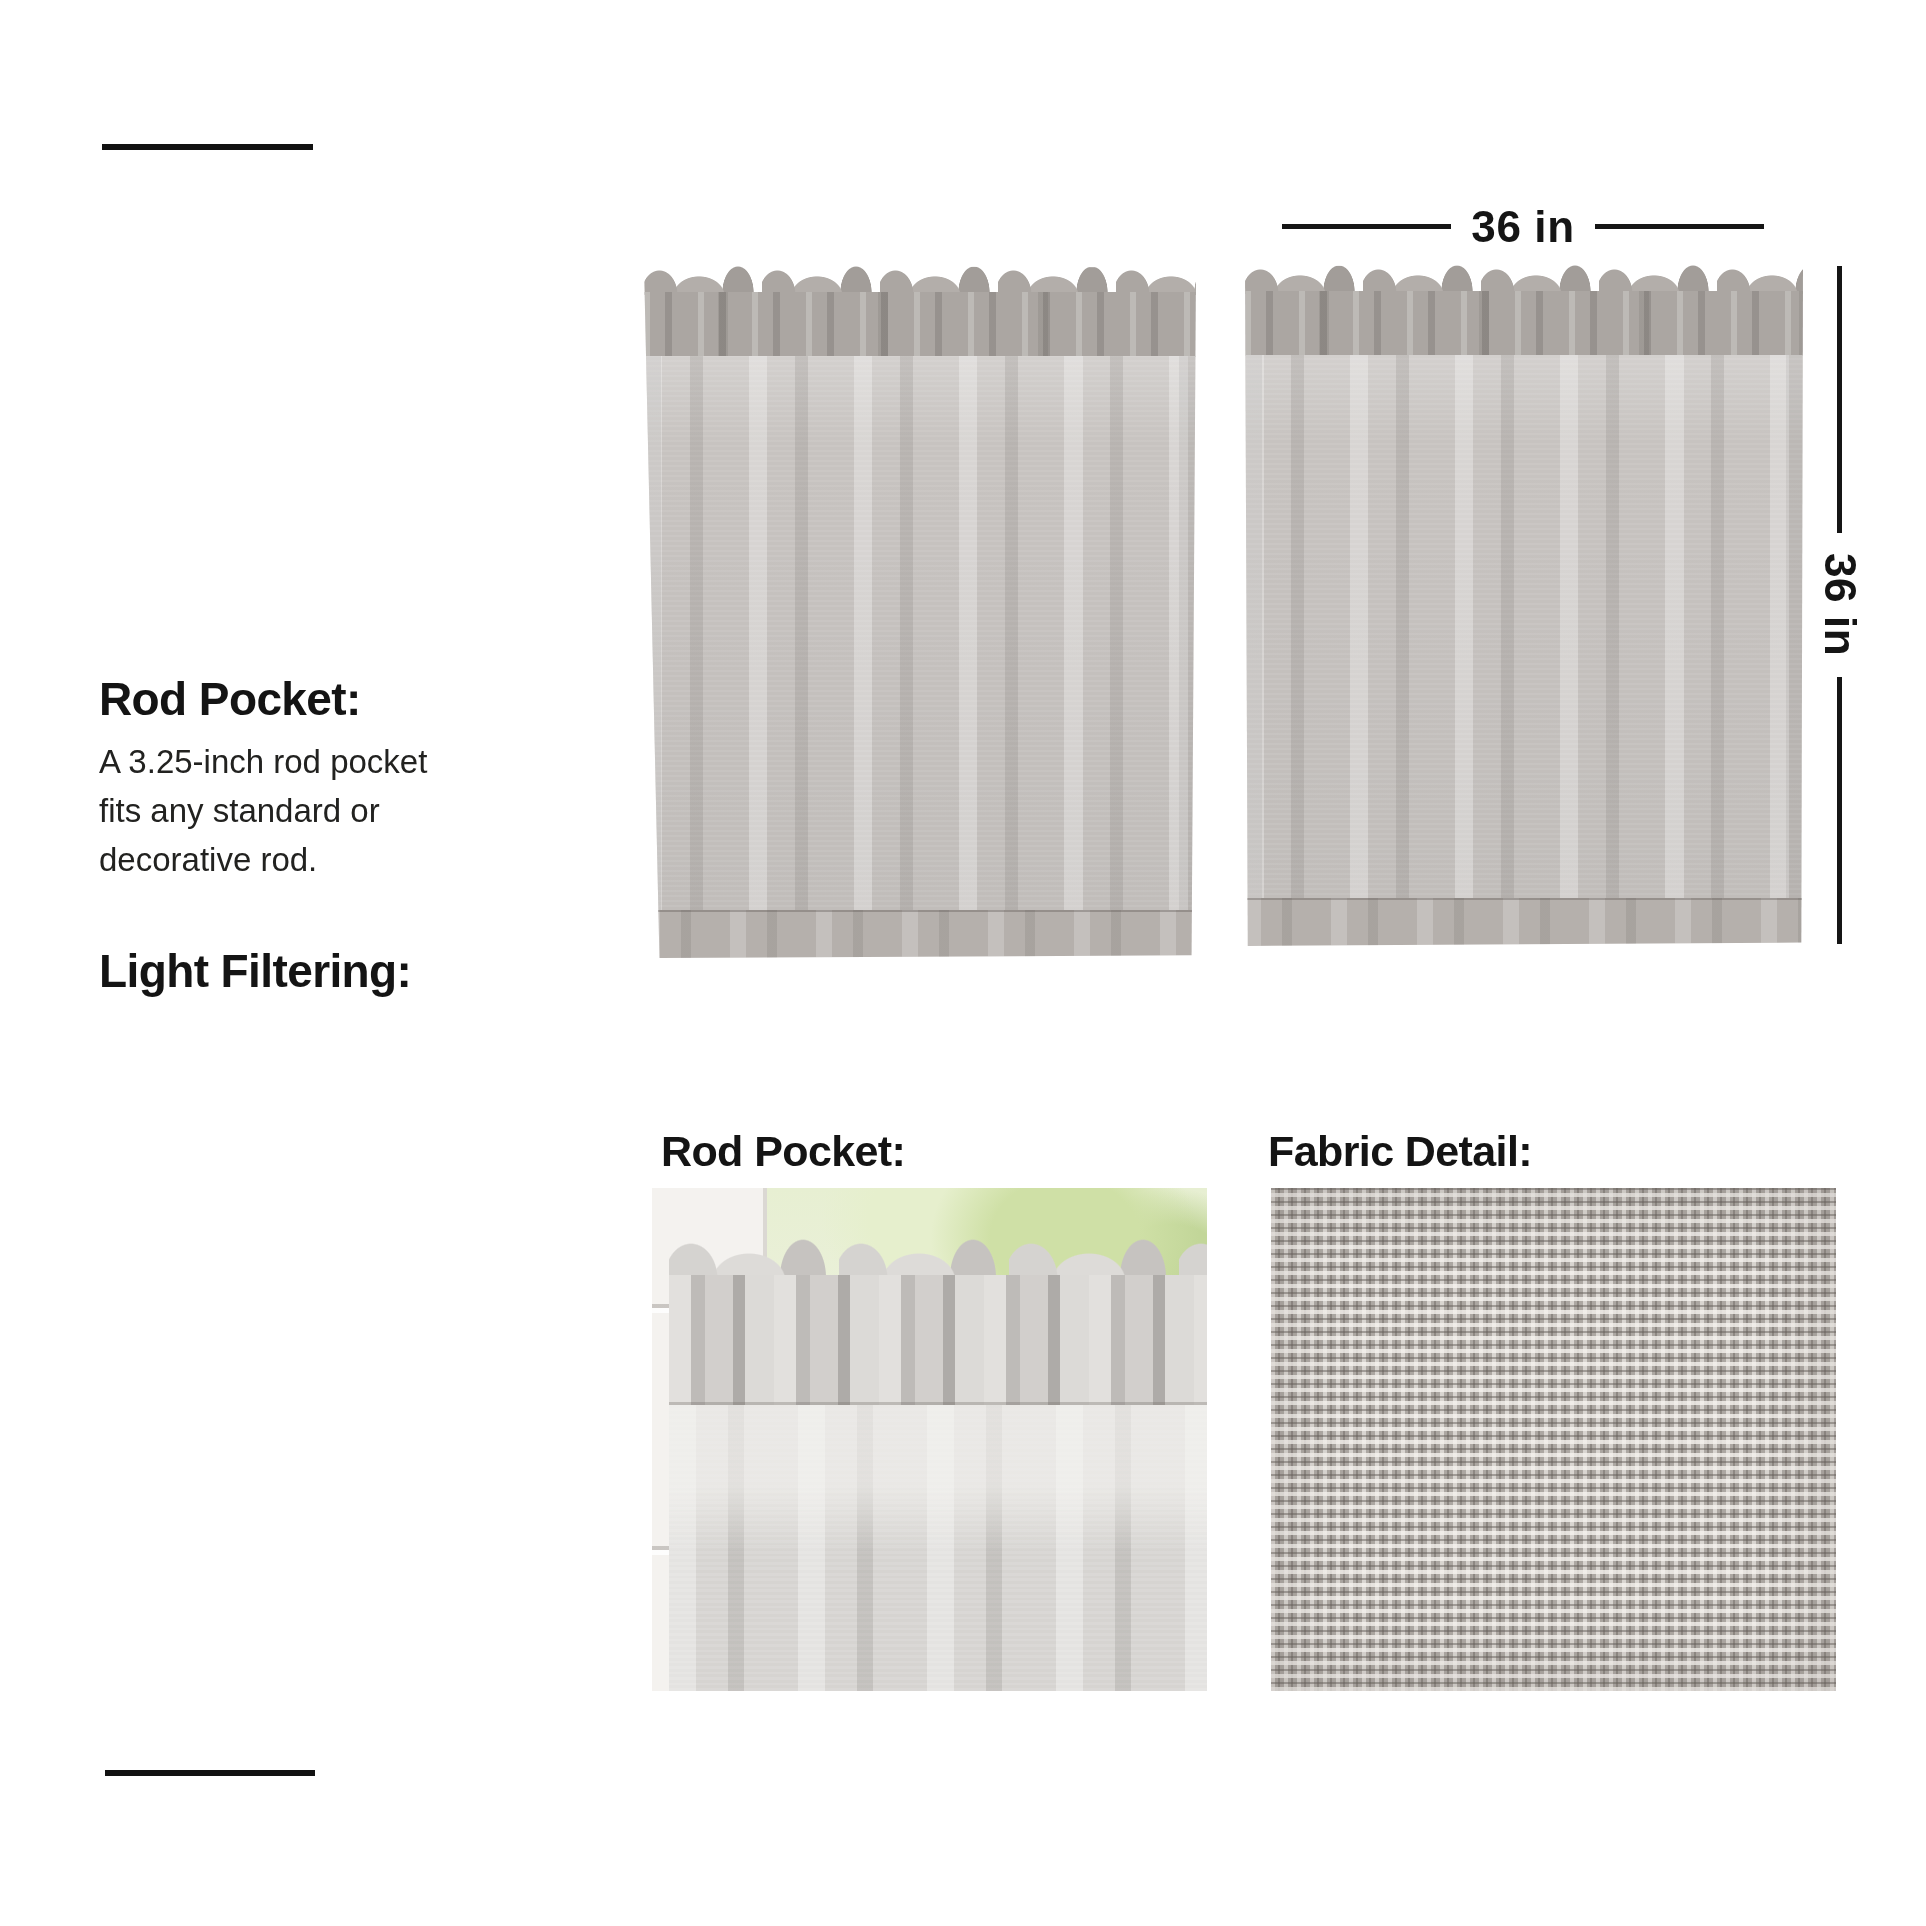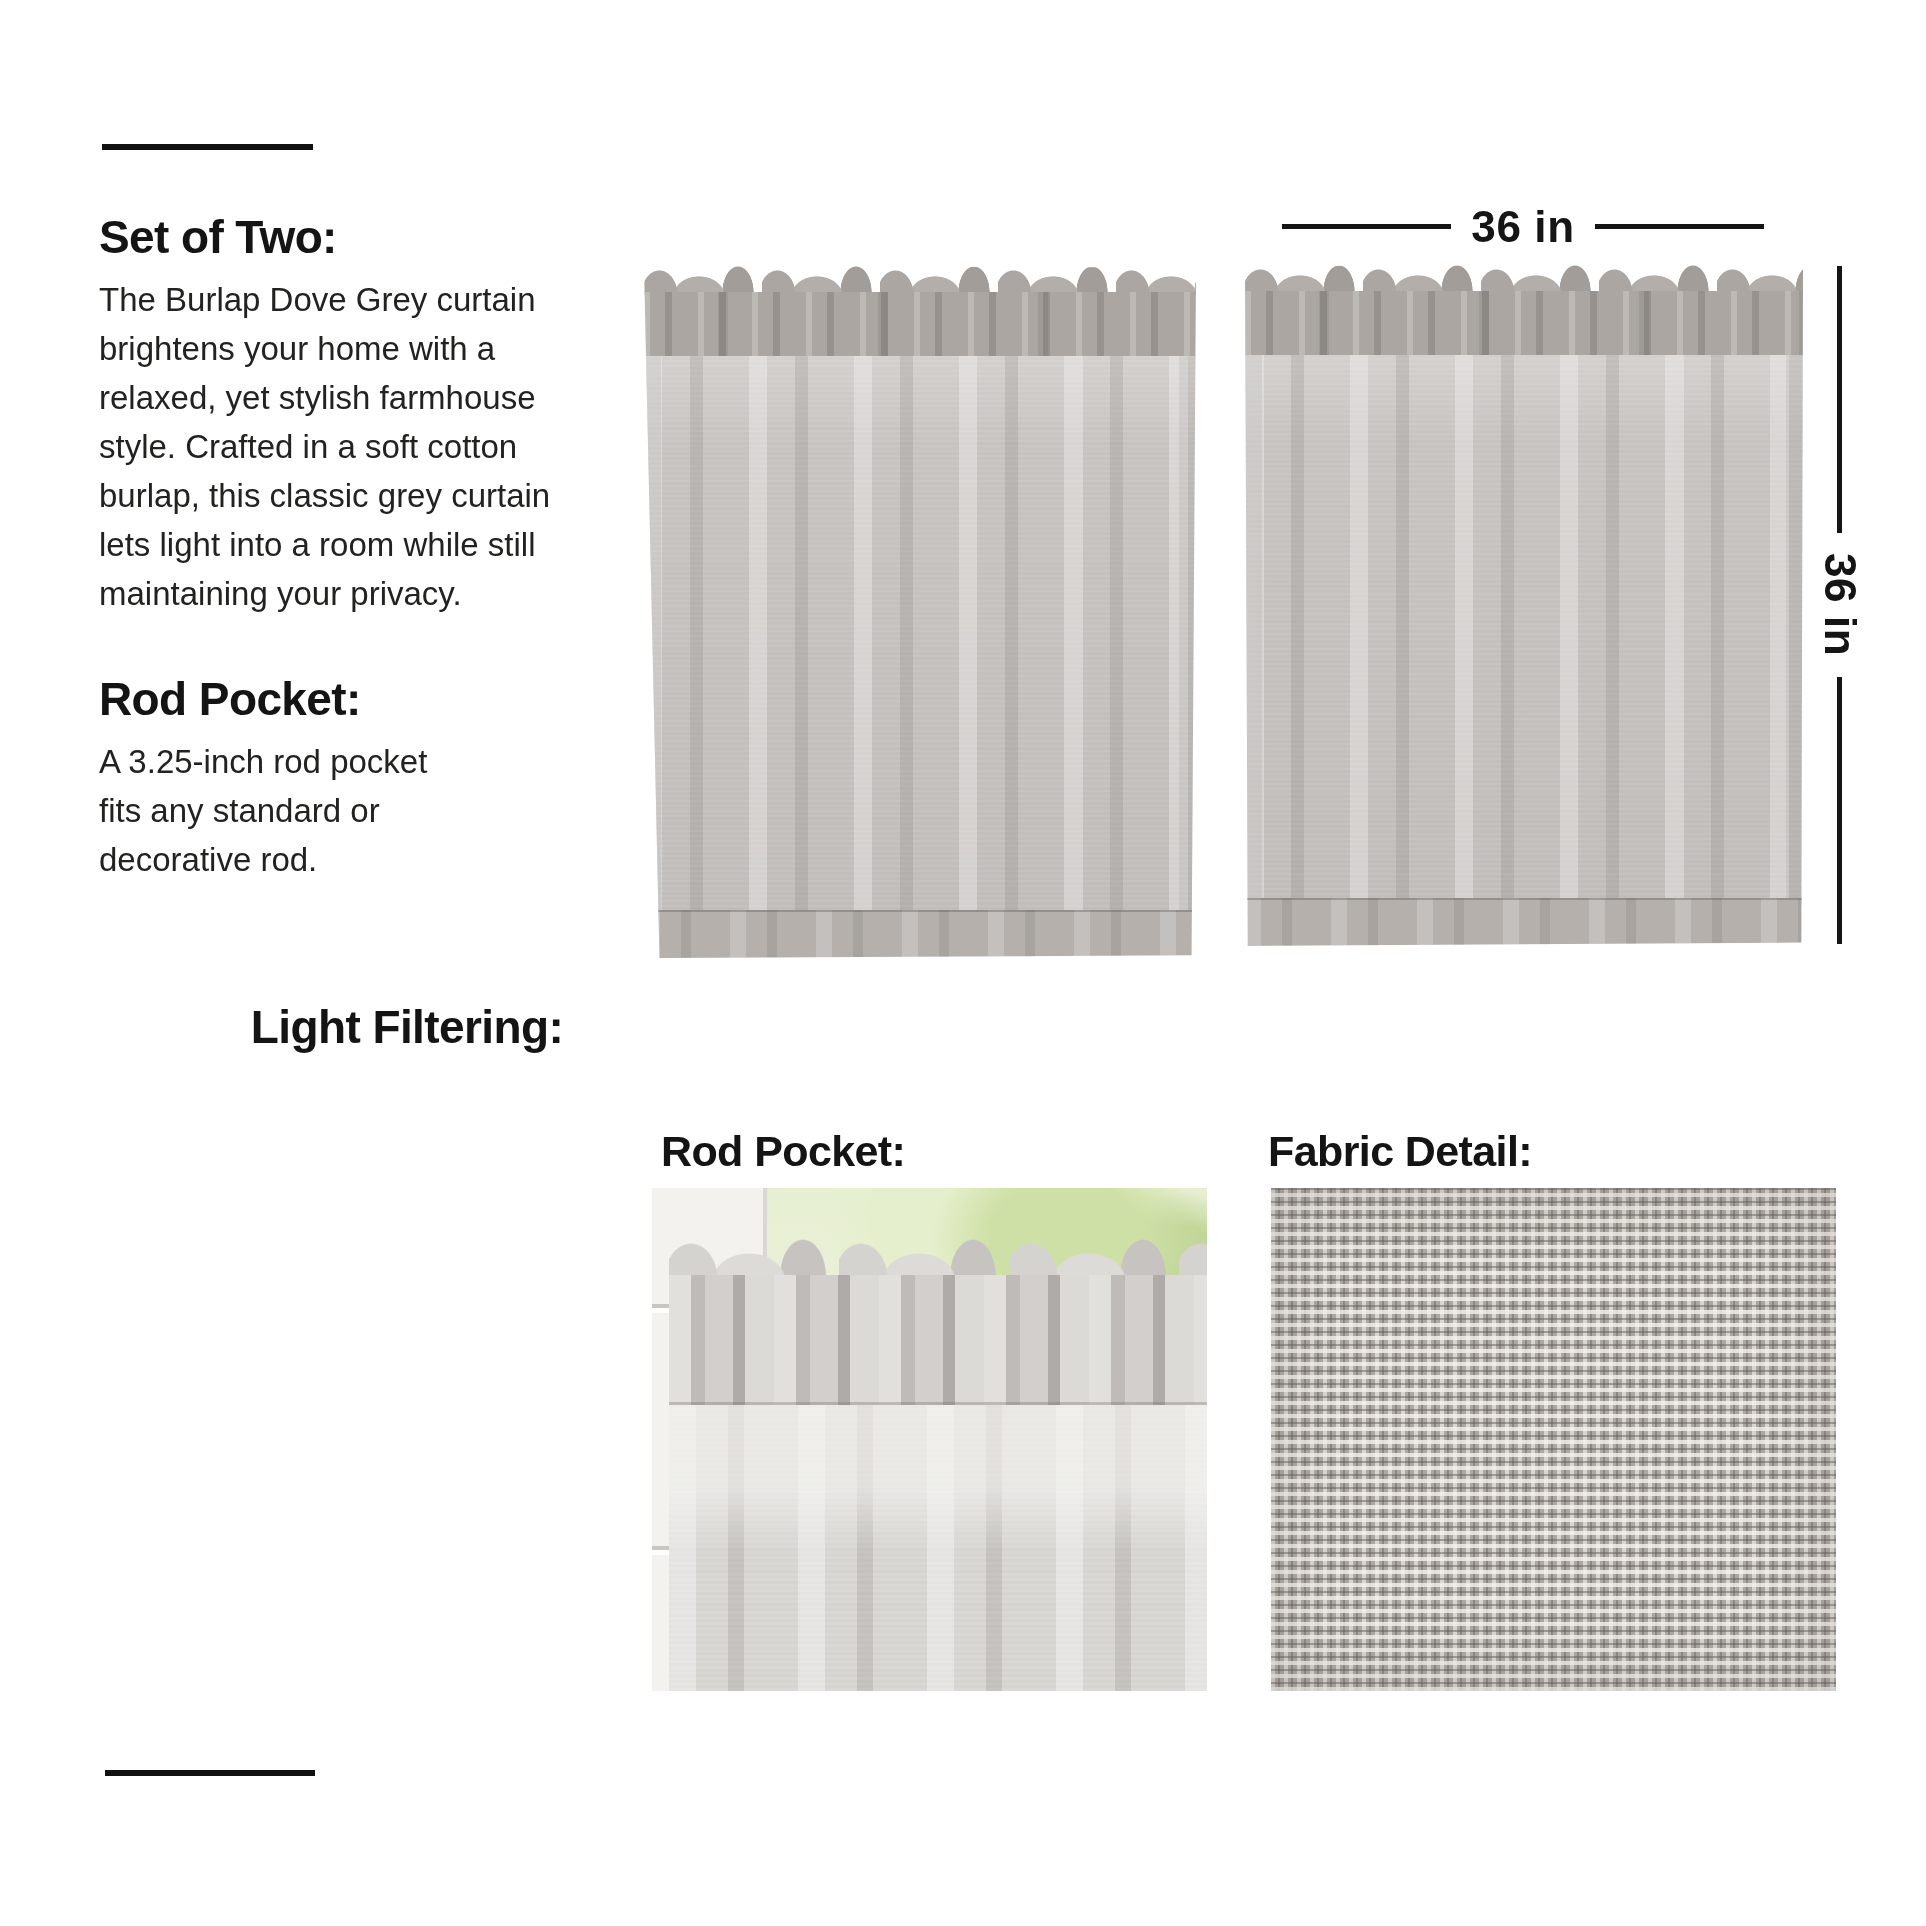--- a/index.html
+++ b/index.html
@@ -14,21 +14,21 @@
   .sec{position:absolute;left:99px;width:616px;}
   .sec h2{
     margin:0 0 15px 0;font-size:46px;line-height:1.0;font-weight:bold;
     letter-spacing:-0.6px;color:#141414;
   }
   .sec p{
     margin:0;font-size:33px;line-height:49px;white-space:pre-line;color:#222220;
   }
   #sec-set{top:214px;}
   #sec-rodpocket{top:676px;}
-  #sec-light{top:1004px;text-align:center;}
+  #sec-light{top:948px;}
   #sec-easy{top:1366px;}
 
   
   .panel{position:absolute;}
   .panel-left{left:644px;top:265px;width:552px;height:693px;
     clip-path:polygon(0% 0%,100% 0.4%,99.2% 99.6%,2.8% 100%);}
   .panel-right{left:1245px;top:264px;width:558px;height:682px;
     clip-path:polygon(0% 0.3%,100% 0%,99.7% 99.5%,0.5% 100%);}
   .ruffle{position:absolute;left:0;right:0;top:0;height:30px;
     background-image:
@@ -103,30 +103,20 @@
       repeating-linear-gradient(90deg, rgba(247,244,240,.60) 0 3.7px, rgba(0,0,0,0) 3.7px 6.8px, rgba(98,92,87,.42) 6.8px 8.6px, rgba(0,0,0,0) 8.6px 13px);
     box-shadow:inset 0 0 80px rgba(110,104,99,.28);}
 </style>
 </head>
 <body>
 
 <div class="canvas">
 
   <div class="rule rule-top"></div>
 
-  <div class="sec" id="sec-set">
-    <h2>Set of Two:</h2>
-    <p>The Burlap Dove Grey curtain
-brightens your home with a
-relaxed, yet stylish farmhouse
-style. Crafted in a soft cotton
-burlap, this classic grey curtain
-lets light into a room while still
-maintaining your privacy.</p>
-  </div>
 
   <div class="sec" id="sec-rodpocket">
     <h2>Rod Pocket:</h2>
     <p>A 3.25-inch rod pocket
 fits any standard or
 decorative rod.</p>
   </div>
 
   <div class="sec" id="sec-light">
     <h2>Light Filtering:</h2>

